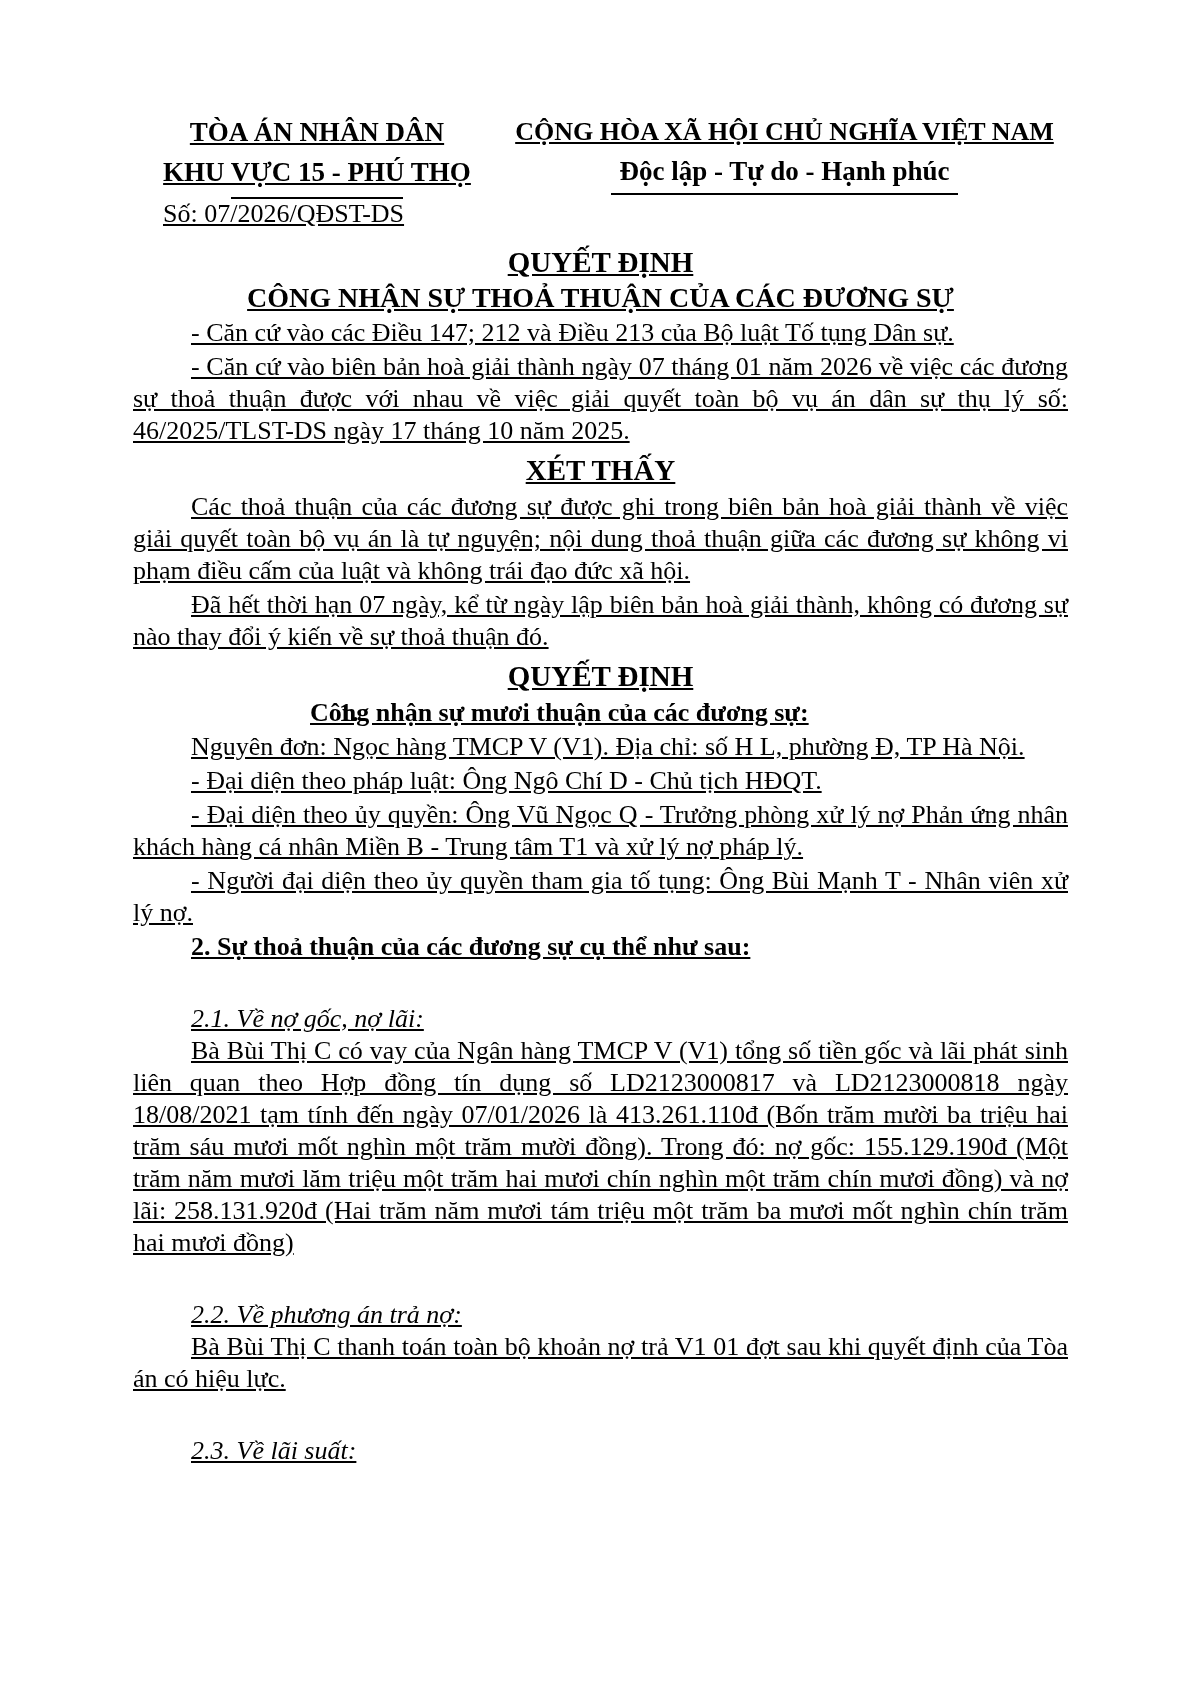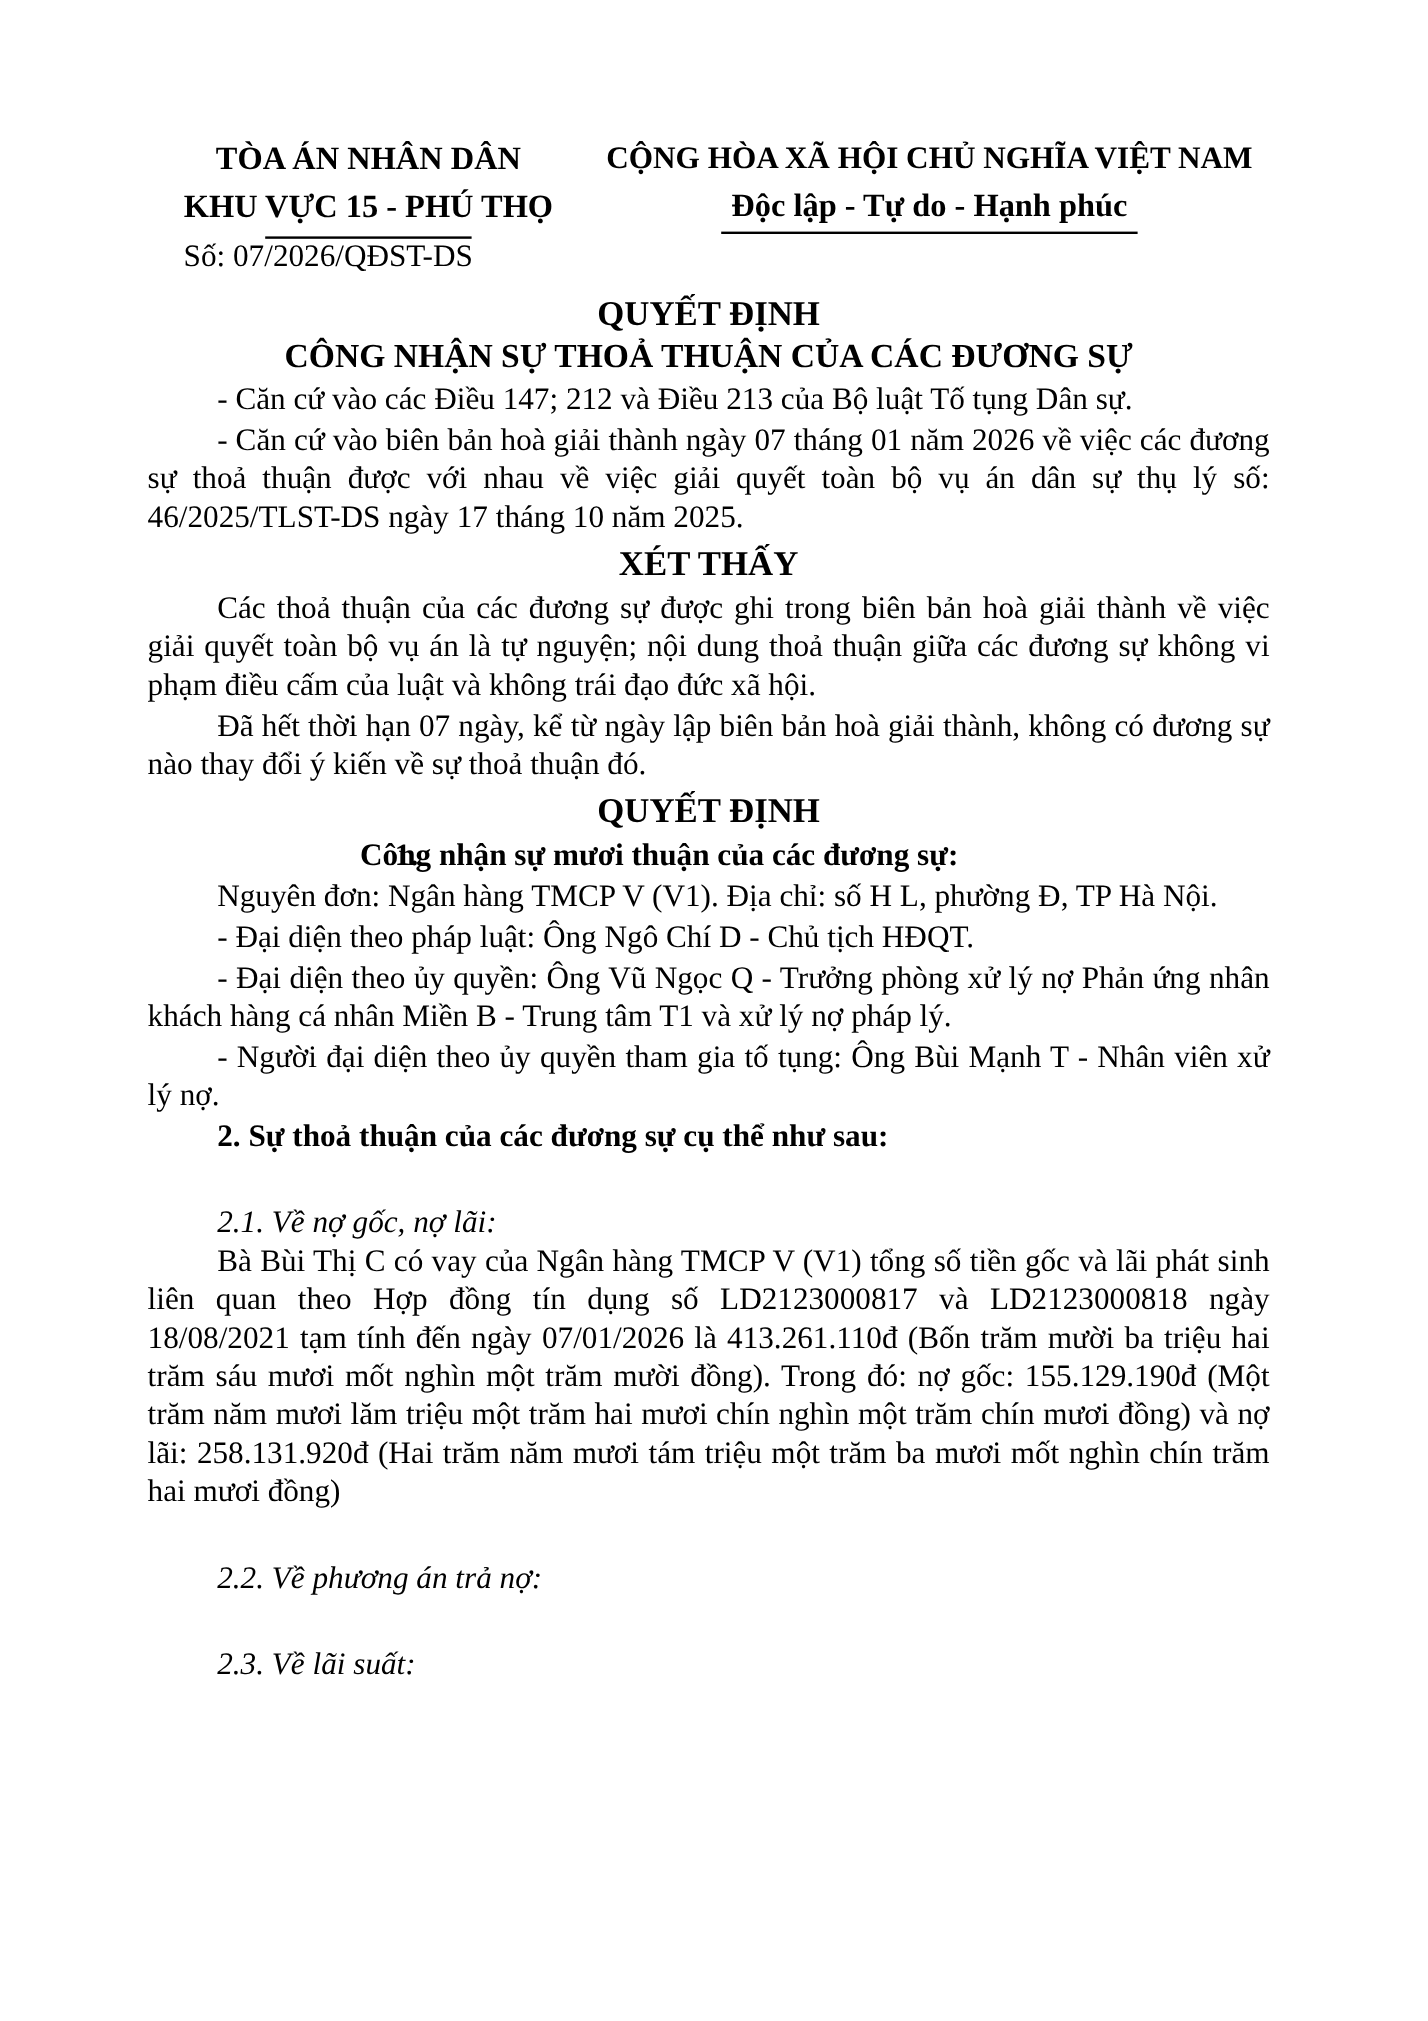--- a/index.html
+++ b/index.html
@@ -7,23 +7,24 @@
     position: relative;
     width: 1190px;
     height: 1684px;
     background: #ffffff;
     color: #000000;
     font-family: "Liberation Serif", "DejaVu Serif", serif;
     overflow: hidden;
   }
   .content {
     position: absolute;
-    left: 123px;
+    left: 133px;
     top: 112px;
     width: 935px;
+    text-decoration: underline;
   }
   
   .header { display: flex; }
   .header-left  { width: 368px; text-align: center; }
   .header-right { flex: 1; text-align: center; }
   .h-court {
     font-weight: bold;
     font-size: 27px;
     line-height: 40px;
     white-space: nowrap;
@@ -124,25 +125,26 @@
     <div class="p center-head">XÉT THẤY</div>
     <div class="p">Các thoả thuận của các đương sự được ghi trong biên bản hoà giải thành về việc giải quyết toàn bộ vụ án là tự nguyện; nội dung thoả thuận giữa các đương sự không vi phạm điều cấm của luật và không trái đạo đức xã hội.</div>
     <div class="p">Đã hết thời hạn 07 ngày, kể từ ngày lập biên bản hoà giải thành, không có đương sự nào thay đổi ý kiến về sự thoả thuận đó.</div>
 
     <div class="p center-head">QUYẾT ĐỊNH</div>
 
     <div class="p sec1-head">
       <span class="sec1-num">1.</span><span>Công nhận sự mươi thuận của các đương sự:</span>
     </div>
 
-    <div class="p">Nguyên đơn: Ngân hàng TMCP V (V1). Địa chỉ: số H L, phường Đ, TP Hà Nội.</div>
+    <div class="p">Nguyên đơn: Ngọc hàng TMCP V (V1). Địa chỉ: số H L, phường Đ, TP Hà Nội.</div>
     <div class="p">- Đại diện theo pháp luật: Ông Ngô Chí D - Chủ tịch HĐQT.</div>
     <div class="p">- Đại diện theo ủy quyền: Ông Vũ Ngọc Q - Trưởng phòng xử lý nợ Phản ứng nhân khách hàng cá nhân Miền B - Trung tâm T1 và xử lý nợ pháp lý.</div>
     <div class="p">- Người đại diện theo ủy quyền tham gia tố tụng: Ông Bùi Mạnh T - Nhân viên xử lý nợ.</div>
 
     <div class="p tight bold">2. Sự thoả thuận của các đương sự cụ thể như sau:</div>
     <div class="p tight italic">2.1. Về nợ gốc, nợ lãi:</div>
     <div class="p tight">Bà Bùi Thị C có vay của Ngân hàng TMCP V (V1) tổng số tiền gốc và lãi phát sinh liên quan theo Hợp đồng tín dụng số LD2123000817 và LD2123000818 ngày 18/08/2021 tạm tính đến ngày 07/01/2026 là 413.261.110đ (Bốn trăm mười ba triệu hai trăm sáu mươi mốt nghìn một trăm mười đồng). Trong đó: nợ gốc: 155.129.190đ (Một trăm năm mươi lăm triệu một trăm hai mươi chín nghìn một trăm chín mươi đồng) và nợ lãi: 258.131.920đ (Hai trăm năm mươi tám triệu một trăm ba mươi mốt nghìn chín trăm hai mươi đồng)</div>
     <div class="p tight italic">2.2. Về phương án trả nợ:</div>
+    <div class="p tight">Bà Bùi Thị C thanh toán toàn bộ khoản nợ trả V1 01 đợt sau khi quyết định của Tòa án có hiệu lực.</div>
     <div class="p tight italic">2.3. Về lãi suất:</div>
 
   </div>
 </div>
 
 </body></html>

